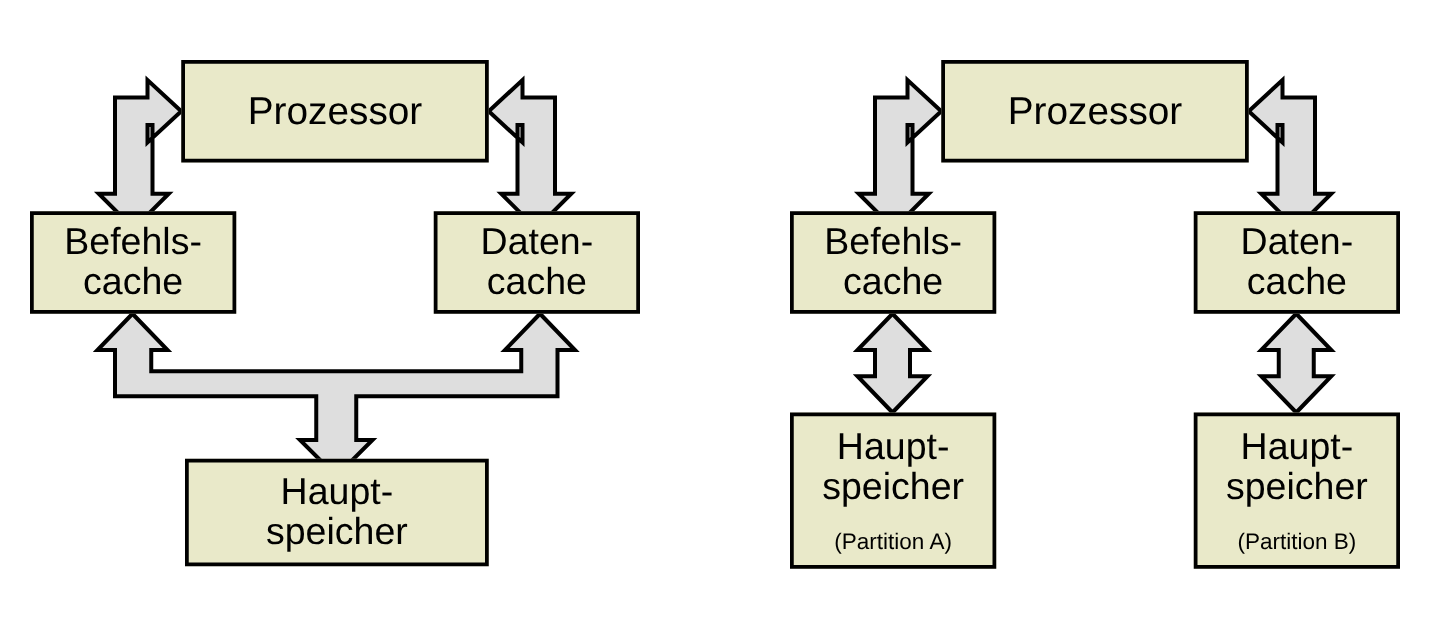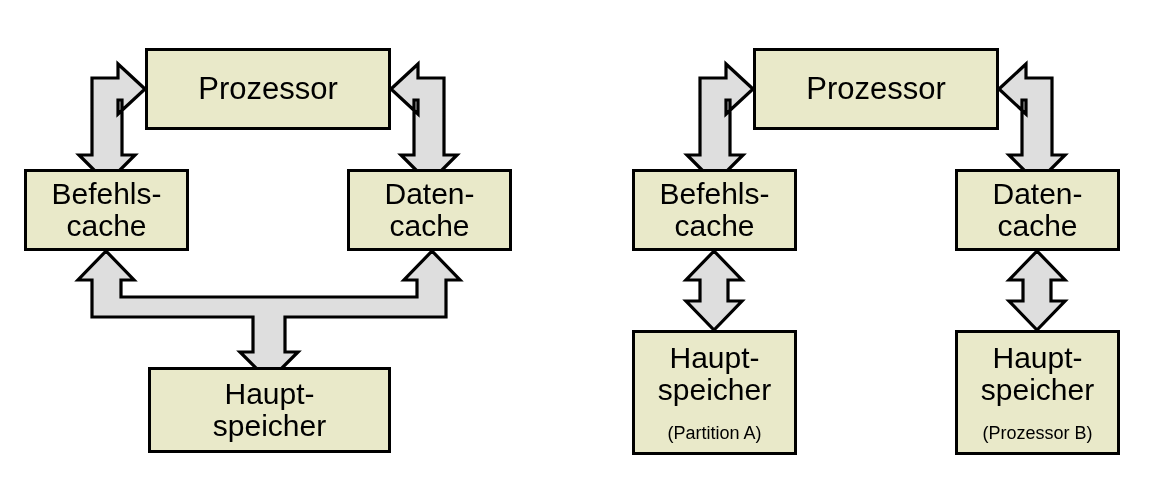--- a/index.html
+++ b/index.html
@@ -195,16 +195,16 @@
 
   <div class="node-box" style="left:632px; top:330px; width:165px; height:125px;">
     <span class="node-line t-mid">Haupt-</span>
     <span class="node-line t-mid">speicher</span>
     <span class="node-line t-small">(Partition A)</span>
   </div>
 
   <div class="node-box" style="left:955px; top:330px; width:165px; height:125px;">
     <span class="node-line t-mid">Haupt-</span>
     <span class="node-line t-mid">speicher</span>
-    <span class="node-line t-small">(Prozessor B)</span>
+    <span class="node-line t-small">(Partition B)</span>
   </div>
 
 </div>
 
 </body></html>

